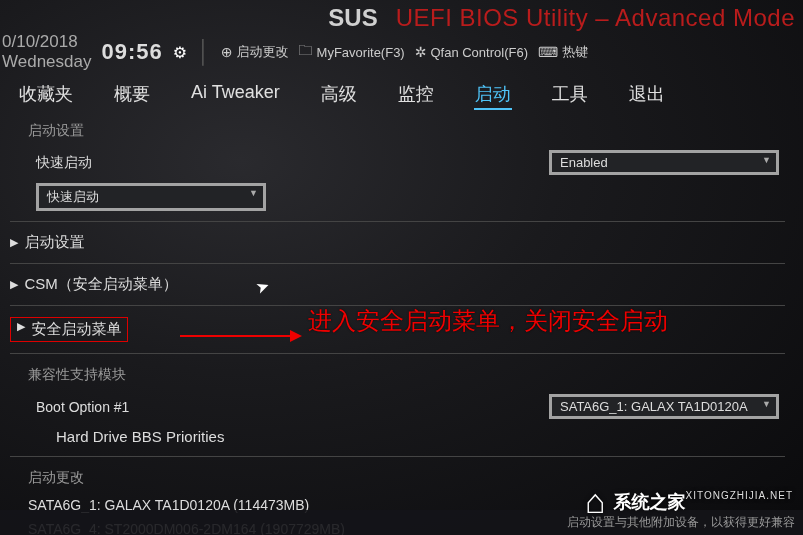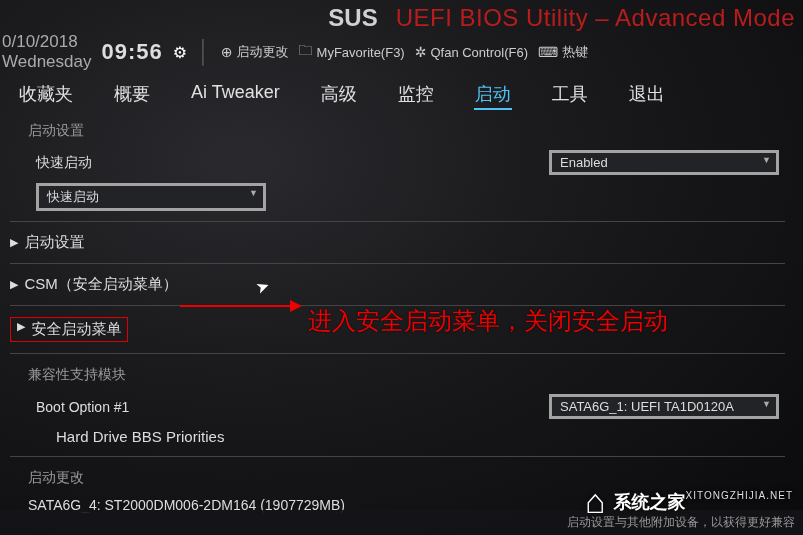--- a/index.html
+++ b/index.html
@@ -111,21 +111,21 @@
     .boxed {
       border: 1px solid #d00;
       display: inline-flex;
       padding: 2px 6px;
     }
     .annot {
       position: absolute;
       left: 180px;
       top: 305px;
       display: flex;
-      align-items: flex-start;
+      align-items: flex-end;
       gap: 0;
       pointer-events: none;
     }
     .annot-arrow {
       width: 120px;
       height: 2px;
       background: #e00;
       position: relative;
     }
     .annot-arrow::after {
@@ -257,31 +257,34 @@
         <span>安全启动菜单</span>
       </span>
     </div>
 
     <div class="sep-line"></div>
 
     <div class="sect-label">兼容性支持模块</div>
 
     <div class="row">
       <span class="label">Boot Option #1</span>
-      <span class="dd">SATA6G_1: UEFI TA1D0120A</span>
+      <span class="dd">SATA6G_1: GALAX TA1D0120A</span>
     </div>
 
     <div class="header-row" style="padding-left:56px">
       <span>Hard Drive BBS Priorities</span>
     </div>
 
     <div class="sep-line"></div>
 
     <div class="sect-label">启动更改</div>
 
+    <div class="row" style="padding-left:28px">
+      <span class="label">SATA6G_1: GALAX TA1D0120A  (114473MB)</span>
+    </div>
     <div class="row" style="padding-left:28px">
       <span class="label">SATA6G_4: ST2000DM006-2DM164  (1907729MB)</span>
     </div>
   </div>
 </div>
 
 <div class="annot">
   <div class="annot-arrow"></div>
   <span class="annot-text">进入安全启动菜单，关闭安全启动</span>
 </div>

